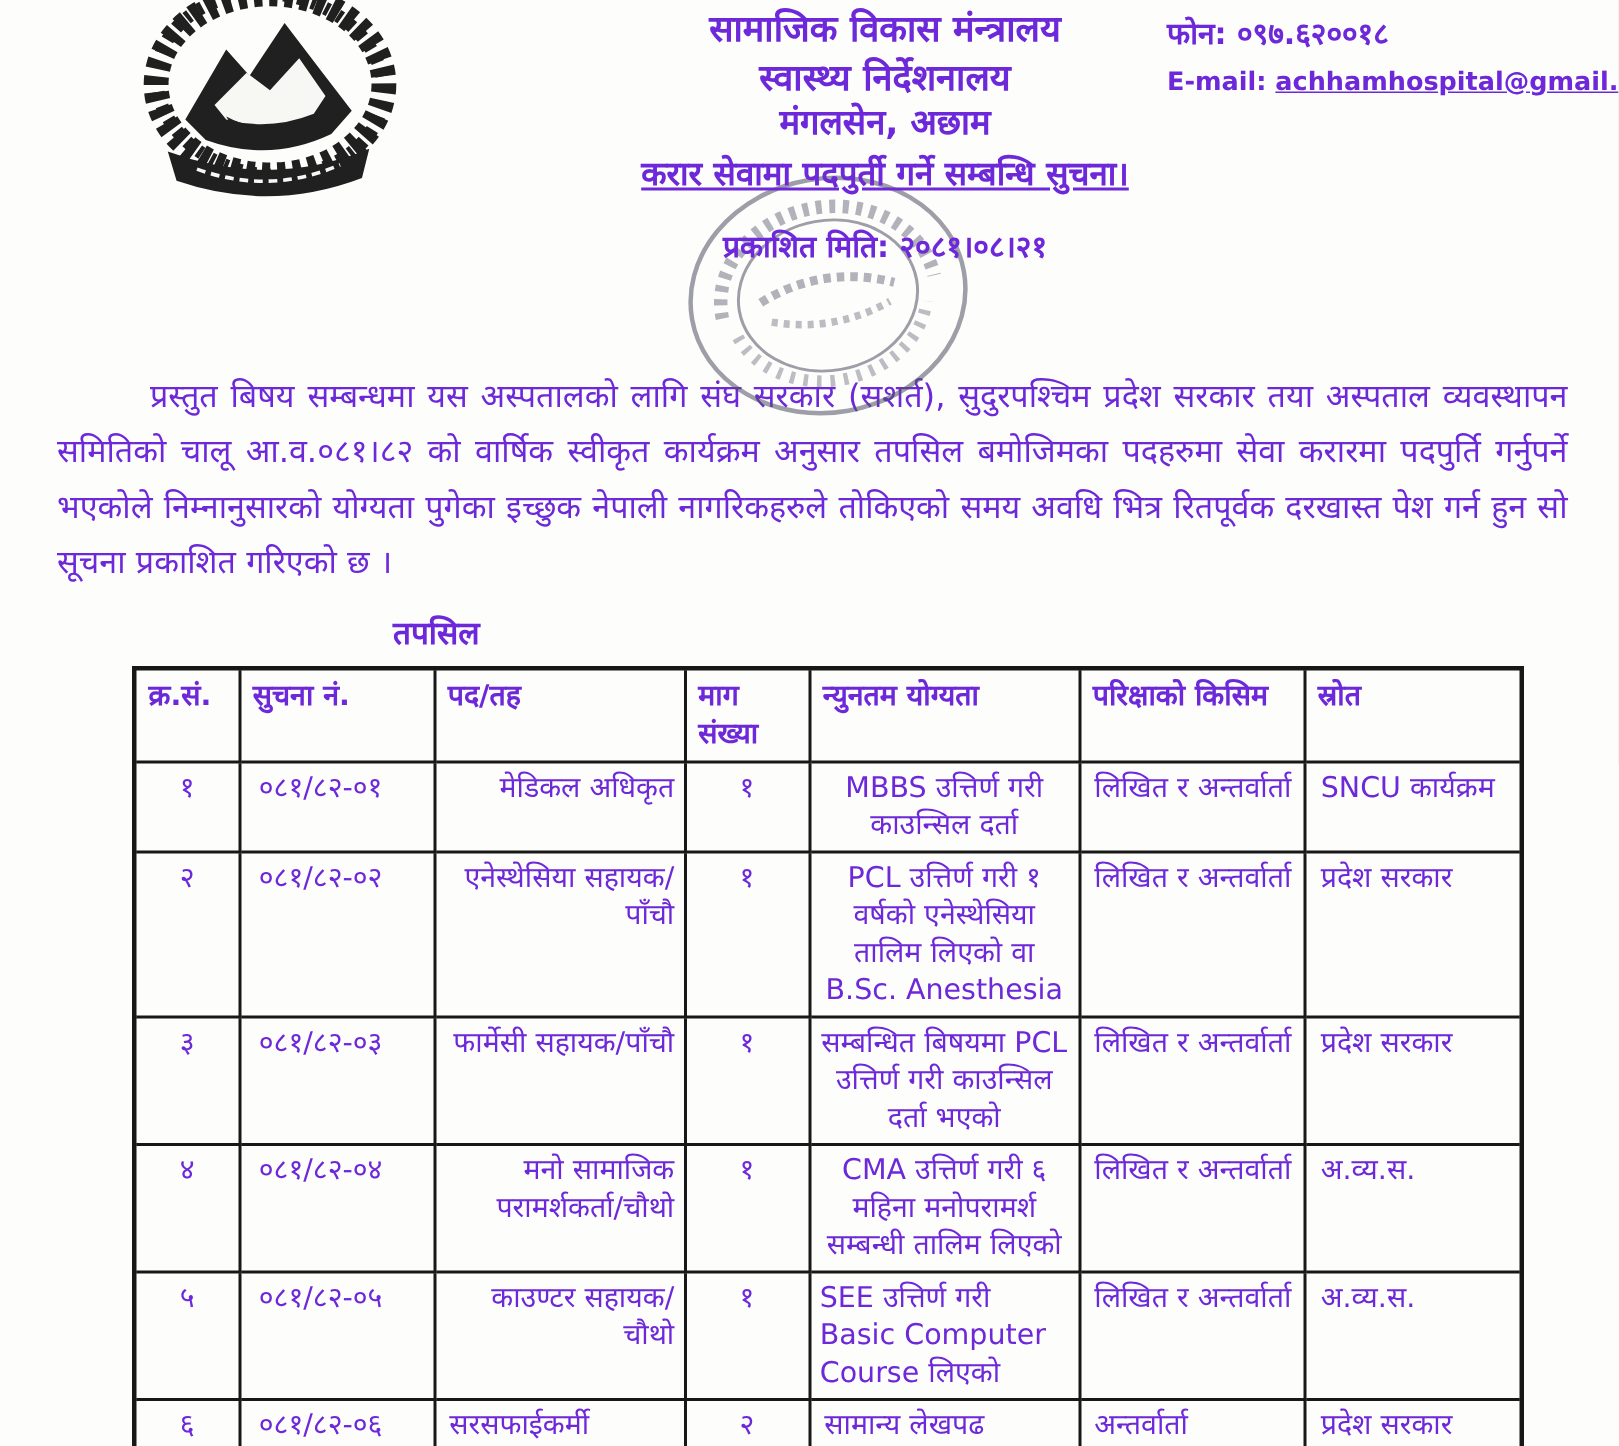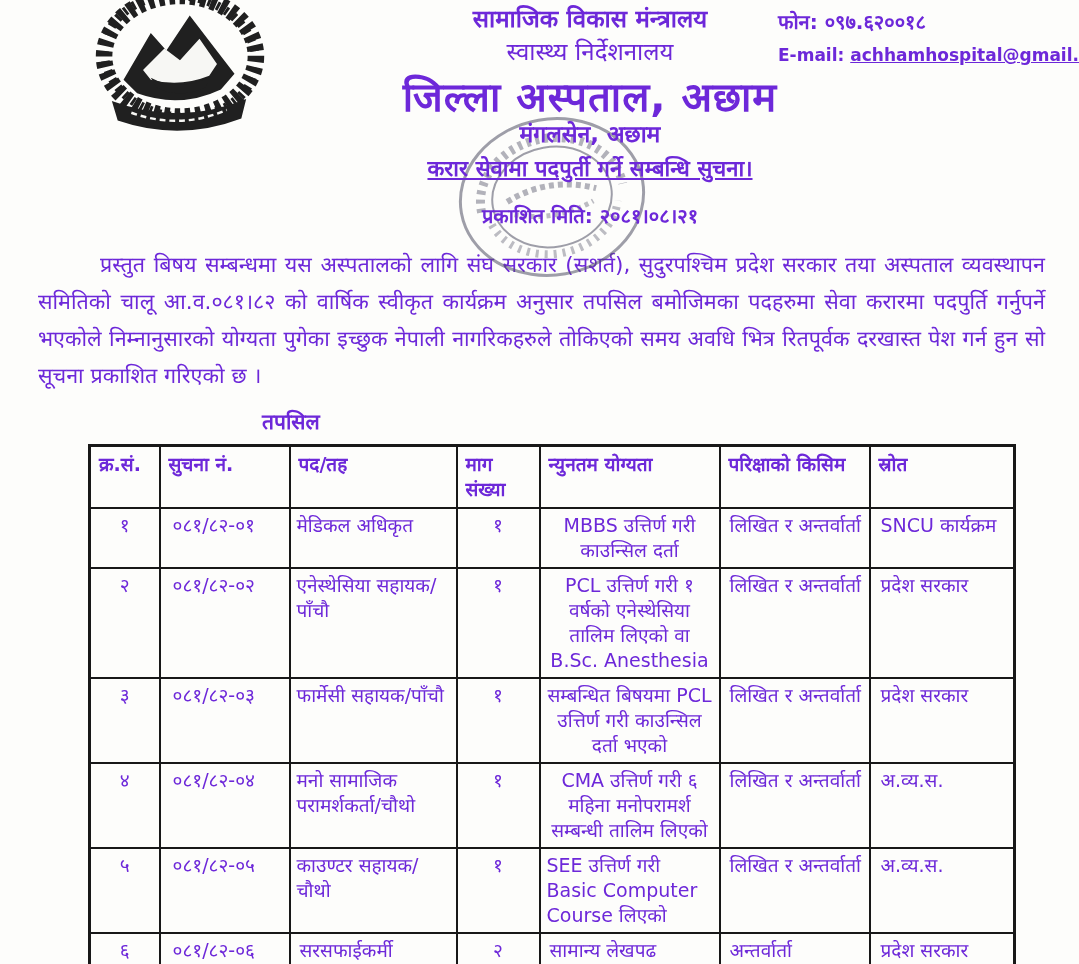--- a/index.html
+++ b/index.html
@@ -7,21 +7,21 @@
   .page {
     position:relative; width:1079px; height:964px; margin:0 auto;
     background:#fdfdfb; color:#6d28d9; overflow:hidden;
     font-family:"DejaVu Sans", sans-serif;
   }
   
   .hdr { position:absolute; top:0; left:0; width:100%; height:242px; }
   .emblem { position:absolute; left:66px; top:-6px; width:228px; height:146px; }
   .hdr-center { position:absolute; left:330px; top:4px; width:520px; text-align:center; z-index:2; }
   .ministry   { font-size:24px; font-weight:bold; line-height:31px; }
-  .directorate{ font-size:24px; font-weight:normal; line-height:31px; margin-top:2px; }
+  .directorate{ font-size:24px; font-weight:bold; line-height:31px; margin-top:2px; }
   .hospital   { font-size:40px; font-weight:bold; letter-spacing:1px; margin-top:6px; line-height:46px; }
   .address    { font-size:23px; font-weight:bold; margin-top:0; line-height:28px; }
   .subject    { font-size:22px; font-weight:bold; text-decoration:underline; margin-top:6px; line-height:30px; }
   .pubdate    { font-size:20px; font-weight:bold; margin-top:19px; line-height:26px; }
   .contact { position:absolute; left:778px; top:8px; width:300px; z-index:2; }
   .phone { font-size:20px; font-weight:bold; white-space:nowrap; }
   .email-line { font-size:17px; font-weight:bold; margin-top:10px; white-space:nowrap; }
   .email-addr { text-decoration:underline; }
   .stamp { position:absolute; left:452px; top:112px; width:200px; height:170px;
            opacity:.55; transform:rotate(-10deg); z-index:1; }
@@ -33,21 +33,21 @@
   }
   .caption { margin:13px 0 9px 262px; font-size:21px; font-weight:bold; }
   
   table.vac { border-collapse:collapse; margin-left:88px; width:925px;
               table-layout:fixed; border:3px solid #181818; }
   .vac th, .vac td { border:2px solid #181818; vertical-align:top;
                      font-size:19px; line-height:25px; padding:4px 6px; }
   .vac th { text-align:left; font-weight:bold; padding:5px 8px; height:34px; }
   .vac td:nth-child(1){ text-align:center; }
   .vac td:nth-child(2){ text-align:left; padding-left:12px; }
-  .vac td:nth-child(3){ text-align:left; }
+  .vac td:nth-child(3){ text-align:right; }
   .vac td:nth-child(4){ text-align:center; }
   .vac td:nth-child(5){ text-align:center; }
   .vac td:nth-child(6){ text-align:left; padding-left:9px; }
   .vac td:nth-child(7){ text-align:left; padding-left:10px; }
   tr.h1 td{ height:58px; } tr.h2 td{ height:100px; } tr.h3 td{ height:79px; }
   tr.h4 td{ height:82px; } tr.h5 td{ height:79px; } tr.hs td{ height:31px; }
   tr.qleft td:nth-child(5){ text-align:left; }
   tr.low td:nth-child(3), tr.low td:nth-child(5){ text-align:left; padding-left:9px; }
 </style>
 </head>
@@ -72,21 +72,20 @@
       <ellipse cx="100" cy="85" rx="60" ry="50" fill="none" stroke="#525266" stroke-width="2"></ellipse>
       <path d="M28,88 a72,60 0 0 1 144,-4" stroke="#525266" stroke-width="9" stroke-dasharray="4 5" fill="none" opacity=".8"></path>
       <path d="M36,102 a66,54 0 0 0 128,-2" stroke="#525266" stroke-width="8" stroke-dasharray="3 6" fill="none" opacity=".7"></path>
       <path d="M55,82 q45,-18 90,2" stroke="#525266" stroke-width="6" stroke-dasharray="5 4" fill="none" opacity=".8"></path>
       <path d="M60,96 q40,14 80,0" stroke="#525266" stroke-width="5" stroke-dasharray="4 4" fill="none" opacity=".7"></path>
     </svg>
 
     <div class="hdr-center">
       <div class="ministry">सामाजिक विकास मंन्त्रालय</div>
       <div class="directorate">स्वास्थ्य निर्देशनालय</div>
-      <div class="hospital">जिल्ला अस्पताल, अछाम</div>
       <div class="address">मंगलसेन, अछाम</div>
       <div class="subject">करार सेवामा पदपुर्ती गर्ने सम्बन्धि सुचना।</div>
       <div class="pubdate">प्रकाशित मिति: २०८१।०८।२१</div>
     </div>
 
     <div class="contact">
       <div class="phone">
         <span>फोन:</span>
         <span>०९७.६२००१८</span>
       </div>

